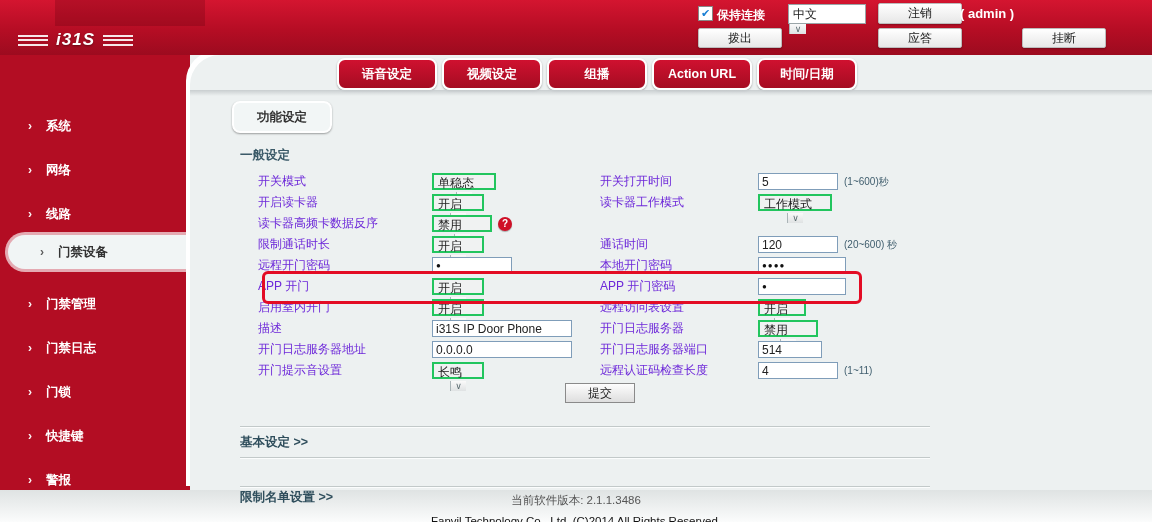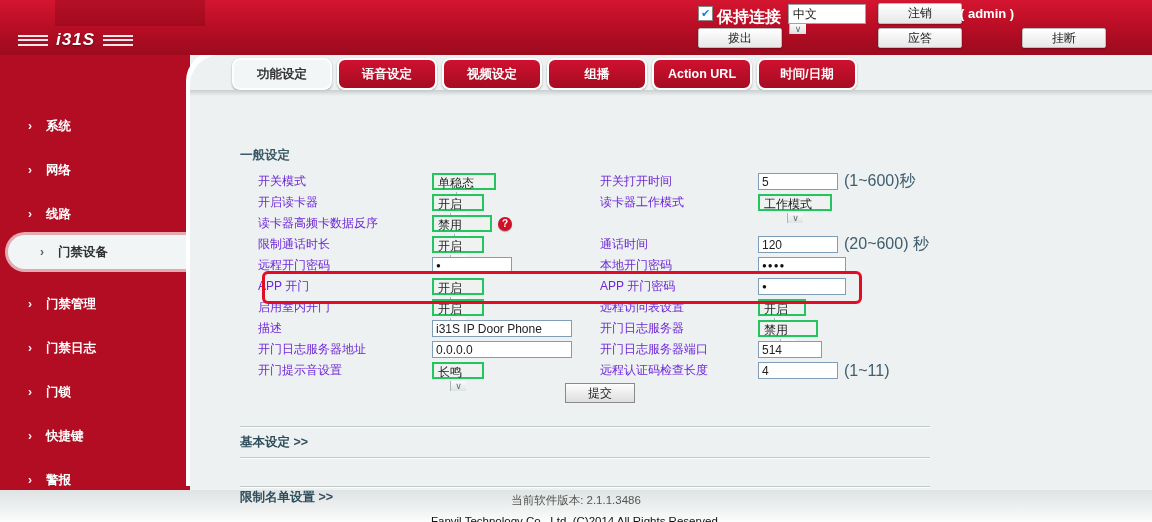--- a/index.html
+++ b/index.html
@@ -10,21 +10,21 @@
   .header{position:absolute;left:0;top:0;width:1152px;height:55px;
     background:linear-gradient(180deg,#d41530 0%,#b50d24 55%,#9c0b1f 100%);z-index:3;}
   .logo-backdrop{position:absolute;left:55px;top:0;width:150px;height:26px;background:rgba(90,0,10,.25);}
   .logo{position:absolute;left:18px;top:30px;display:flex;align-items:center;gap:8px;color:#fff;}
   .logo-lines{width:30px;height:11px;background:repeating-linear-gradient(#fff 0 2px,rgba(255,255,255,0) 2px 4.5px);opacity:.9;}
   .logo-text{font-size:17px;font-weight:bold;font-style:italic;letter-spacing:1px;text-shadow:0 1px 2px rgba(0,0,0,.4);}
   .hbtn{position:absolute;background:linear-gradient(#ffffff,#e7e7e7);border:1px solid #bdbdbd;border-radius:2px;
     font-size:12px;color:#222;display:flex;align-items:center;justify-content:center;box-shadow:0 1px 2px rgba(0,0,0,.3);cursor:pointer;}
   .cb{position:absolute;left:698px;top:6px;width:13px;height:13px;background:#fff;border:1px solid #888;
     display:flex;align-items:center;justify-content:center;font-size:11px;color:#1a7fd4;line-height:1;}
-  .keep-label{position:absolute;left:717px;top:7px;color:#fff;font-size:16px;font-weight:bold;}
+  .keep-label{position:absolute;left:717px;top:7px;color:#fff;font-size:12px;font-weight:bold;}
   .lang-sel{position:absolute;left:788px;top:4px;width:76px;height:18px;background:#fff;border:1px solid #9aa5a8;
     display:flex;align-items:stretch;justify-content:space-between;font-size:12px;color:#222;flex-direction:column;}
   .lang-val{padding:1px 4px;}
   .lang-arw{width:16px;background:linear-gradient(#fafafa,#dfe2e3);border-left:1px solid #aab4b7;color:#5a6b70;
     font-size:9px;display:flex;align-items:center;justify-content:center;}
   .admin-label{position:absolute;left:960px;top:6px;color:#fff;font-size:13px;font-weight:bold;}
 
   
   .sidebar{position:absolute;left:0;top:55px;width:190px;height:435px;background:#b30d23;z-index:2;}
   .side-item{position:absolute;left:0;width:190px;height:18px;display:flex;align-items:center;color:#fff;
@@ -44,21 +44,21 @@
   .tab.active{background:#f2f6f6;color:#333;border-color:#fff;}
   .tab-shadow{position:absolute;left:0;top:35px;width:100%;height:6px;
     background:linear-gradient(#c9ced0,rgba(237,241,241,0));}
 
   .section-title{position:absolute;left:50px;top:92px;font-size:12.5px;font-weight:bold;color:#3b5a68;}
   .form-rows{position:absolute;left:0;top:0;width:100%;height:100%;}
   .form-row{position:absolute;left:0;width:930px;height:21px;display:grid;
     grid-template-columns:174px 168px 158px auto;padding-left:68px;align-items:center;}
   .lbl{font-size:12px;color:#6d28d9;white-space:nowrap;}
   .ctl{display:flex;align-items:center;}
-  .hint{font-size:16px;color:#3f5d6d;margin-left:6px;white-space:nowrap;}
+  .hint{font-size:10px;color:#3f5d6d;margin-left:6px;white-space:nowrap;}
 
   .sel{display:inline-flex;align-items:center;border:2px solid #22c55e;background:#f0f2f2;height:17px;box-sizing:border-box;cursor:pointer;flex-direction:column;}
   .sel-val{padding:0 4px;font-size:12px;color:#222;display:flex;align-items:center;white-space:nowrap;}
   .sel-arw{width:15px;background:linear-gradient(#fafafa,#dfe2e3);border-left:1px solid #aab4b7;color:#5a6b70;
     font-size:9px;display:flex;align-items:center;justify-content:center;}
   .inp{border:1px solid #7f9db9;background:#fff;height:17px;box-sizing:border-box;font-size:12px;color:#222;
     padding:0 3px;display:flex;align-items:center;white-space:nowrap;overflow:hidden;}
   .inp.pwd{font-size:8px;letter-spacing:1px;color:#111;}
   .help{width:14px;height:14px;border-radius:50%;background:#cf1027;color:#fff;font-size:10px;font-weight:bold;
     display:inline-flex;align-items:center;justify-content:center;margin-left:6px;box-shadow:0 1px 1px rgba(0,0,0,.3);}
@@ -140,21 +140,21 @@
         <span>快捷键</span>
       </div>
       <div class="side-item" style="top: 416px;">
         <span class="arw">›</span>
         <span>警报</span>
       </div>
     </div>
 
   <div class="content">
     <div class="tabbar">
-        <div class="tab active" style="left: 42px;">功能设定</div>
+        <div class="tab active" style="left: 42px; margin-top: 43px;">功能设定</div>
         <div class="tab" style="left: 147px;">语音设定</div>
         <div class="tab" style="left: 252px;">视频设定</div>
         <div class="tab" style="left: 357px;">组播</div>
         <div class="tab" style="left: 462px;">Action URL</div>
         <div class="tab" style="left: 567px;">时间/日期</div>
       </div>
     <div class="tab-shadow"></div>
     <div class="section-title">一般设定</div>
     <div class="form-rows">
         <div class="form-row" style="top: 116px;">

